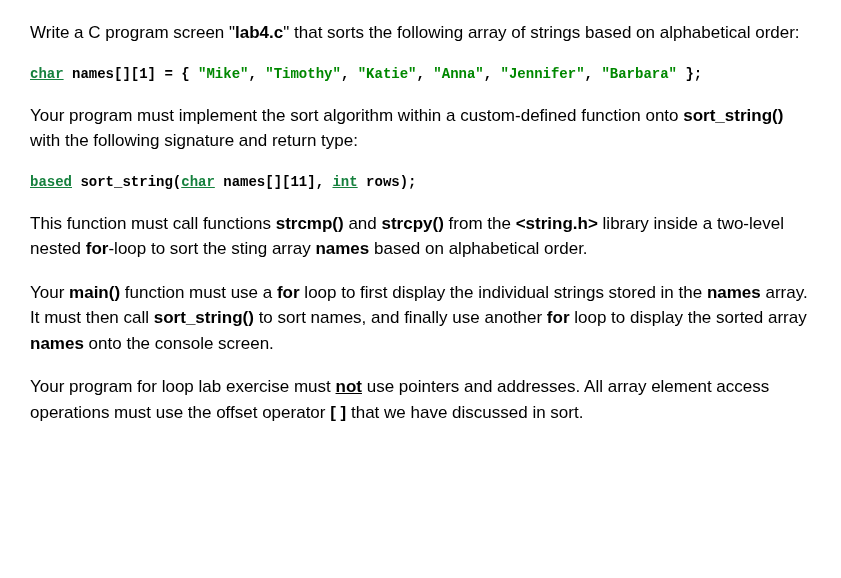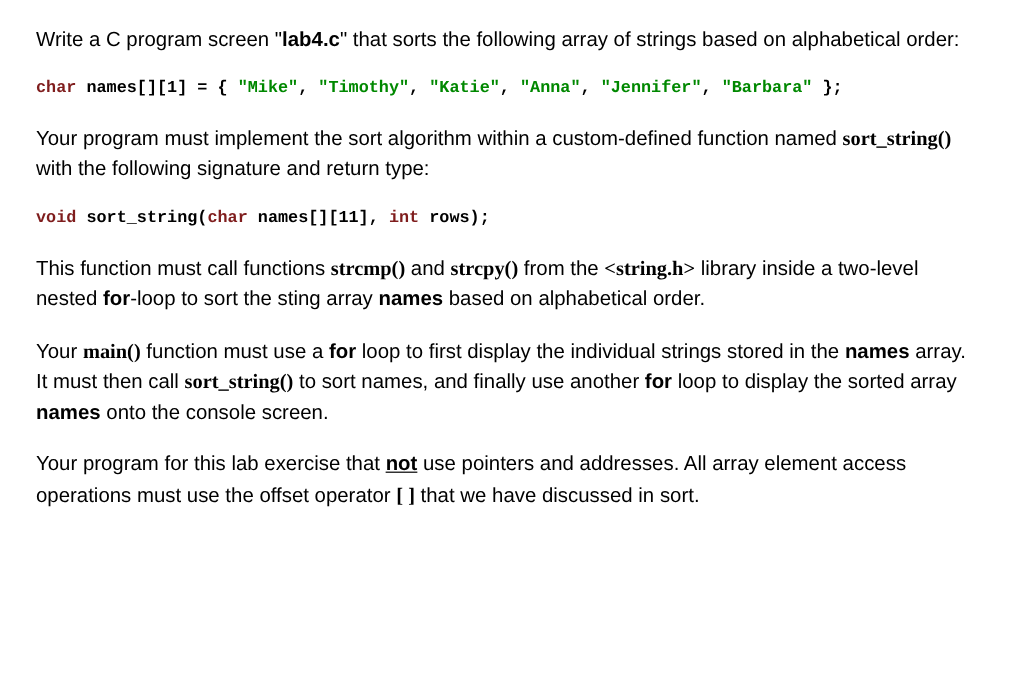--- a/index.html
+++ b/index.html
@@ -17,51 +17,51 @@
     margin: 0 0 18px 0;
   }
   .code {
     font-family: "Courier New", Courier, monospace;
     font-size: 14px;
     font-weight: bold;
     white-space: nowrap;
     margin: 0 0 18px 0;
   }
   .inline-code {
-    font-family: Liberation Serif, serif;
+    font-family: Liberation Sans, sans-serif;
     font-weight: bold;
     margin-top: 17px;
   }
   .str { color: #008800; } 
-  .type { color: #7f1d1d; } 
+  .type { color: #15803d; text-decoration: underline; } 
   .bold { font-weight: bold; }
   .uline { text-decoration: underline; }
 </style>
 </head>
 <body>
 
 <p>
   <span>Write a C program screen "</span><span class="bold">lab4.c</span><span>" that sorts the following array of strings based on alphabetical order:</span>
 </p>
 
 <div class="code">
   <span class="type">char</span><span> names[][1] = { </span><span class="str">"Mike"</span><span>, </span><span class="str">"Timothy"</span><span>, </span><span class="str">"Katie"</span><span>, </span><span class="str">"Anna"</span><span>, </span><span class="str">"Jennifer"</span><span>, </span><span class="str">"Barbara"</span><span> };</span>
 </div>
 
 <p>
-  <span>Your program must implement the sort algorithm within a custom-defined function named </span><span class="inline-code">sort_string()</span><span> with the following signature and return type:</span>
+  <span>Your program must implement the sort algorithm within a custom-defined function onto </span><span class="inline-code">sort_string()</span><span> with the following signature and return type:</span>
 </p>
 
 <div class="code">
-  <span class="type">void</span><span> sort_string(</span><span class="type">char</span><span> names[][11], </span><span class="type">int</span><span> rows);</span>
+  <span class="type">based</span><span> sort_string(</span><span class="type">char</span><span> names[][11], </span><span class="type">int</span><span> rows);</span>
 </div>
 
 <p>
   <span>This function must call functions </span><span class="inline-code">strcmp()</span><span> and </span><span class="inline-code">strcpy()</span><span> from the </span><span class="inline-code">&lt;string.h&gt;</span><span> library inside a two-level nested </span><span class="bold">for</span><span>-loop to sort the sting array </span><span class="bold">names</span><span> based on alphabetical order.</span>
 </p>
 
 <p>
   <span>Your </span><span class="inline-code">main()</span><span> function must use a </span><span class="bold">for</span><span> loop to first display the individual strings stored in the </span><span class="bold">names</span><span> array. It must then call </span><span class="inline-code">sort_string()</span><span> to sort names, and finally use another </span><span class="bold">for</span><span> loop to display the sorted array </span><span class="bold">names</span><span> onto the console screen.</span>
 </p>
 
 <p>
-  <span>Your program for this lab exercise that </span><span class="bold uline">not</span><span> use pointers and addresses. All array element access operations must use the offset operator </span><span class="inline-code">[  ]</span><span> that we have discussed in sort.</span>
+  <span>Your program for loop lab exercise must </span><span class="bold uline">not</span><span> use pointers and addresses. All array element access operations must use the offset operator </span><span class="inline-code">[  ]</span><span> that we have discussed in sort.</span>
 </p>
 
 </body></html>

